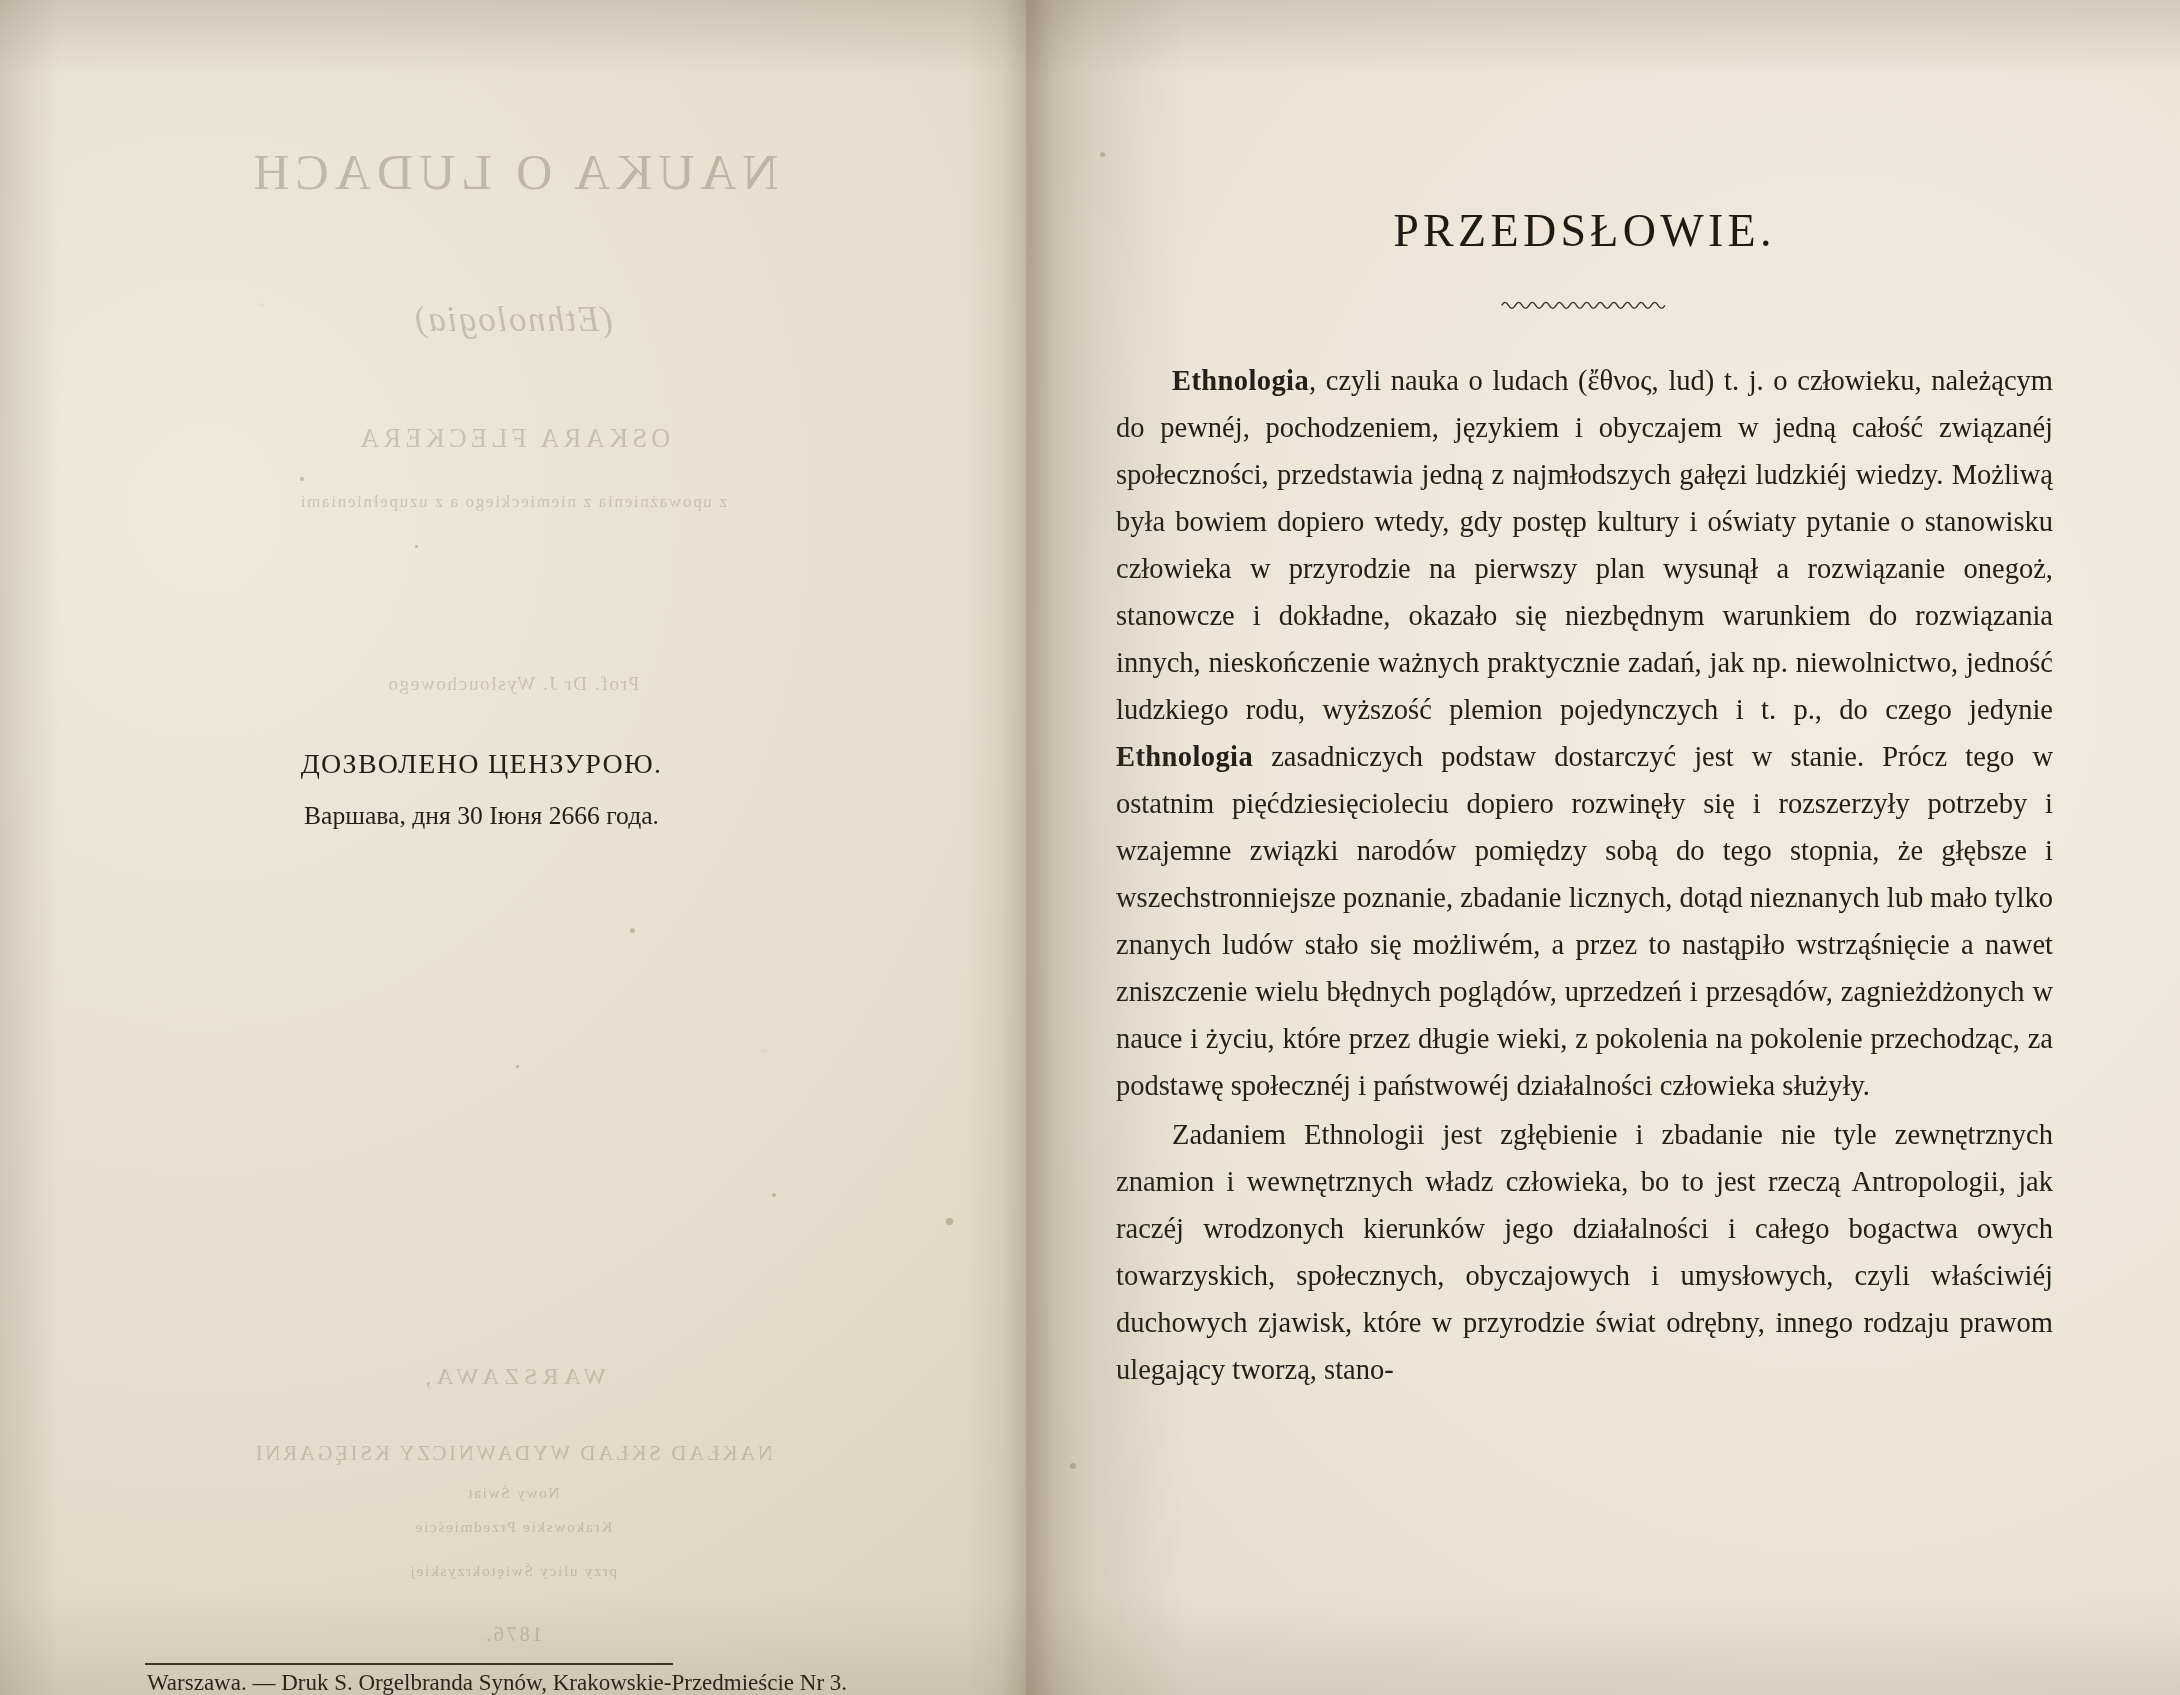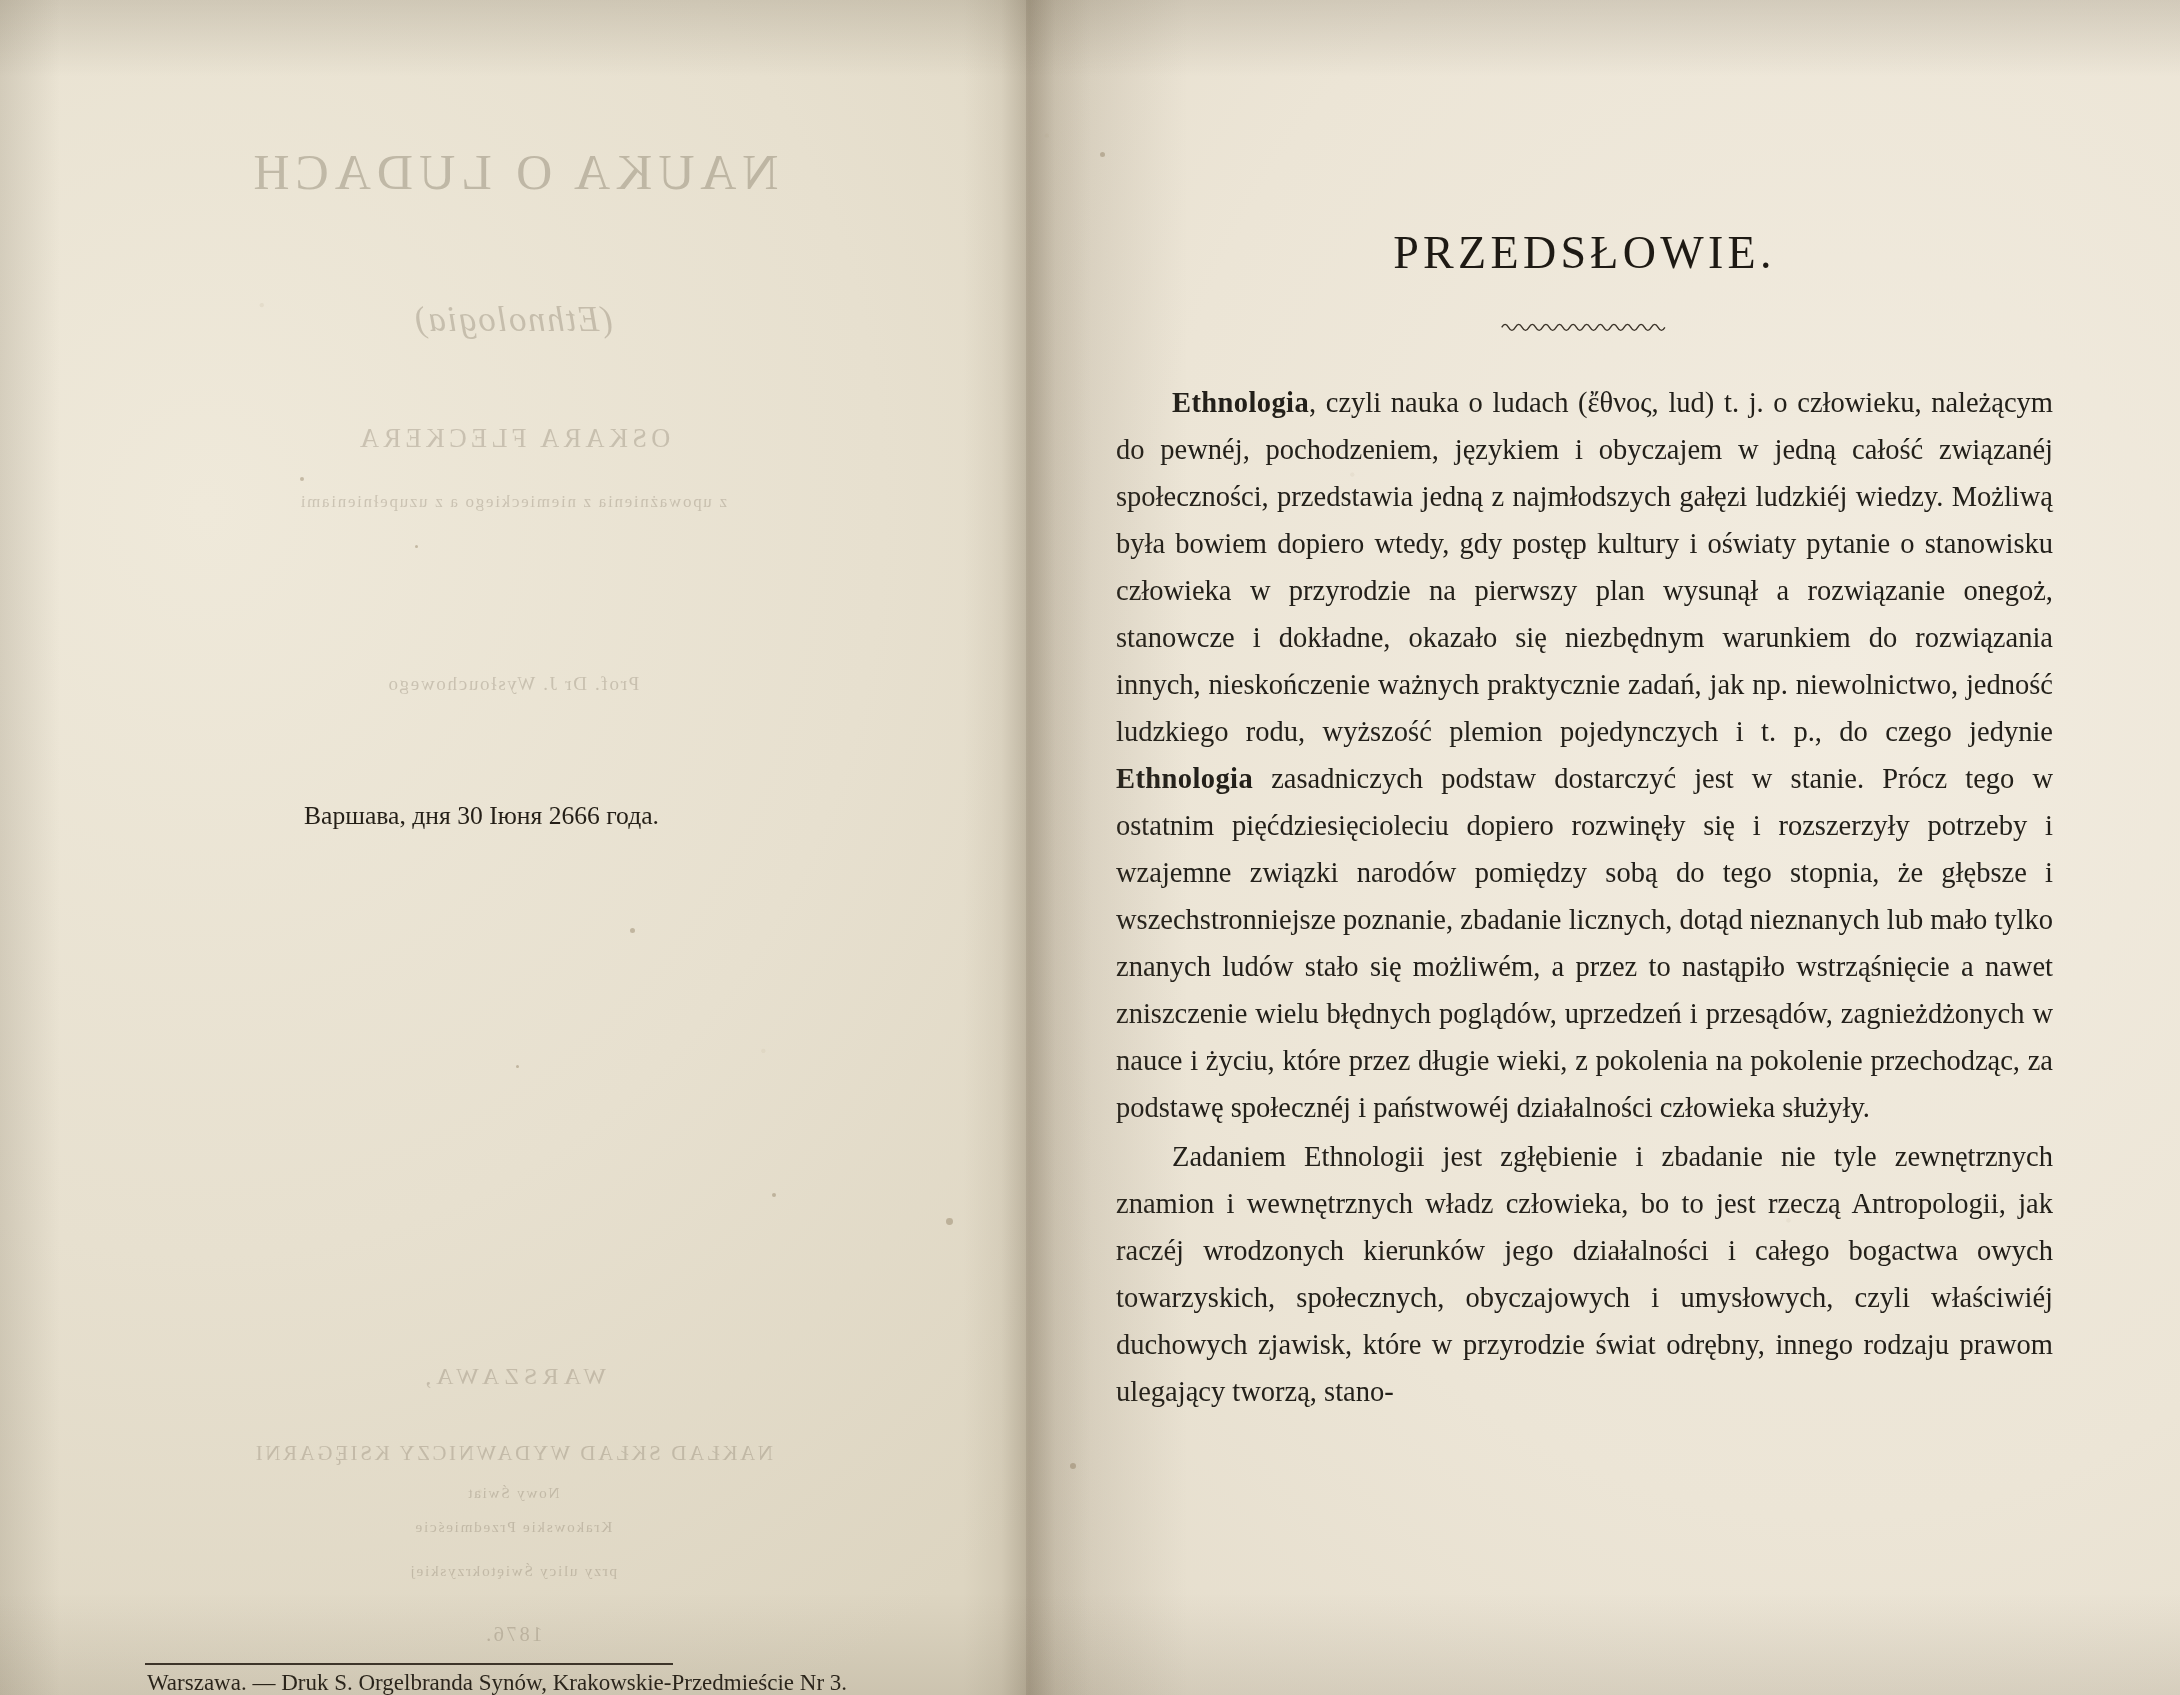--- a/index.html
+++ b/index.html
@@ -158,21 +158,20 @@
     color: #241f17;
     white-space: nowrap;
   }
 
   
   .page-right-content {
     position: absolute;
     left: 1116px;
     width: 937px;
     top: 0;
-    margin-top: 22px;
   }
   .preface-heading {
     margin-top: 204px;
     text-align: center;
     font-size: 46px;
     letter-spacing: 4.3px;
     color: #1e1a14;
     font-weight: normal;
   }
   .squiggle {
@@ -221,20 +220,21 @@
     <div class="ghost ghost-author">OSKARA FLECKERA</div>
     <div class="ghost ghost-small1">z upoważnienia z niemieckiego a z uzupełnieniami</div>
     <div class="ghost ghost-small2">Prof. Dr J. Wysłouchowego</div>
     <div class="ghost ghost-city">WARSZAWA,</div>
     <div class="ghost ghost-pub">NAKŁAD SKŁAD WYDAWNICZY KSIĘGARNI</div>
     <div class="ghost ghost-pub2">Nowy Świat</div>
     <div class="ghost ghost-pub3">Krakowskie Przedmieście</div>
     <div class="ghost ghost-pub4">przy ulicy Świętokrzyskiej</div>
     <div class="ghost ghost-year">1876.</div>
 
+    <div class="censor censor-line1">ДОЗВОЛЕНО ЦЕНЗУРОЮ.</div>
     <div class="censor censor-line2">Варшава, дня 30 Іюня 2666 года.</div>
 
     <div class="imprint-rule"></div>
     <div class="imprint-text">Warszawa. — Druk S. Orgelbranda Synów, Krakowskie-Przedmieście Nr 3.</div>
   </div>
 
   <div class="paper-right"></div>
 
   <div class="page-right-content">
     <div class="preface-heading">PRZEDSŁOWIE.</div>

